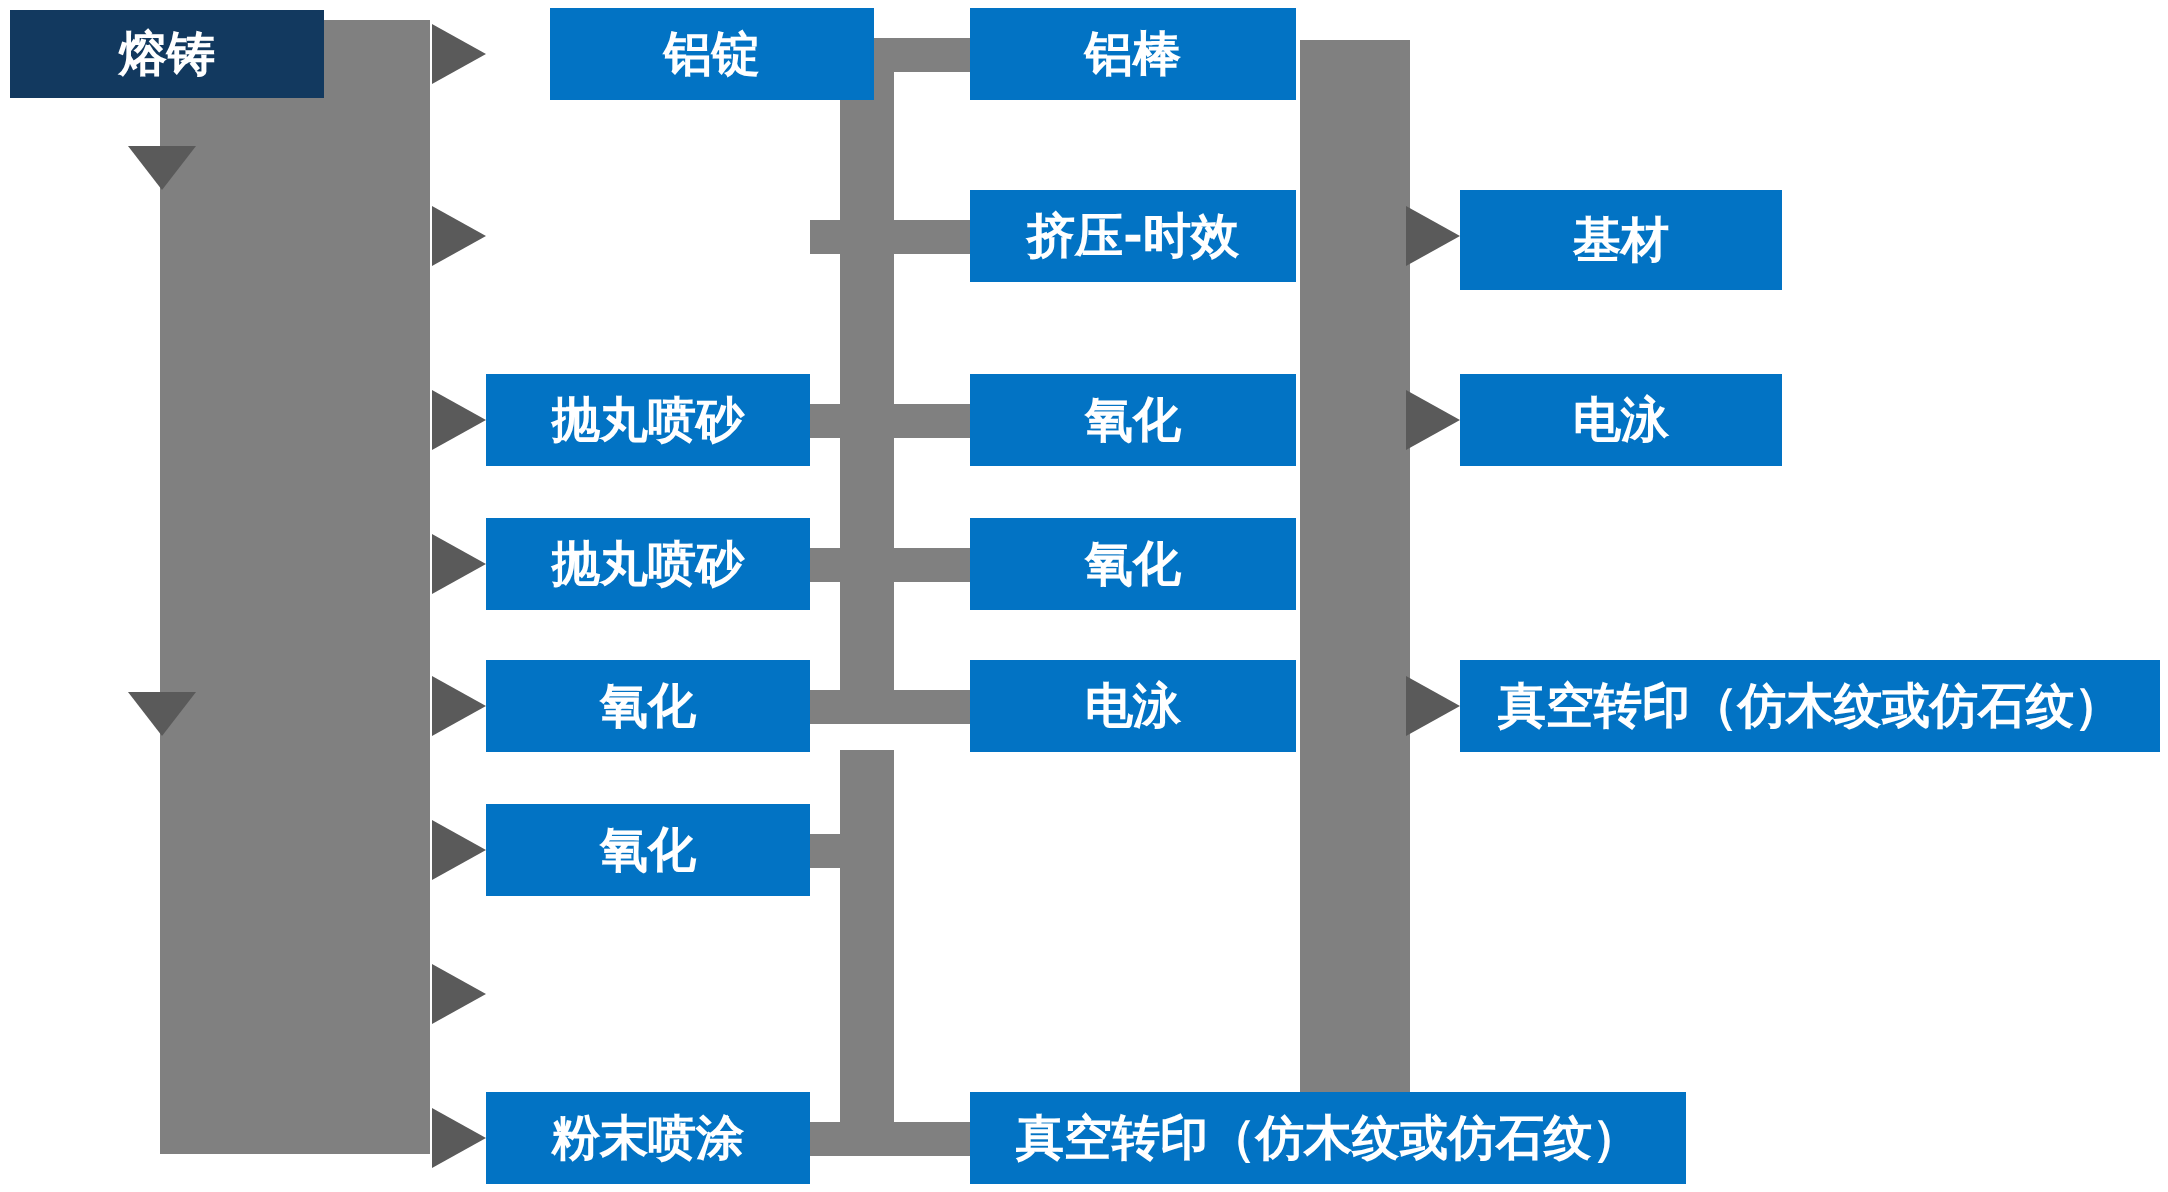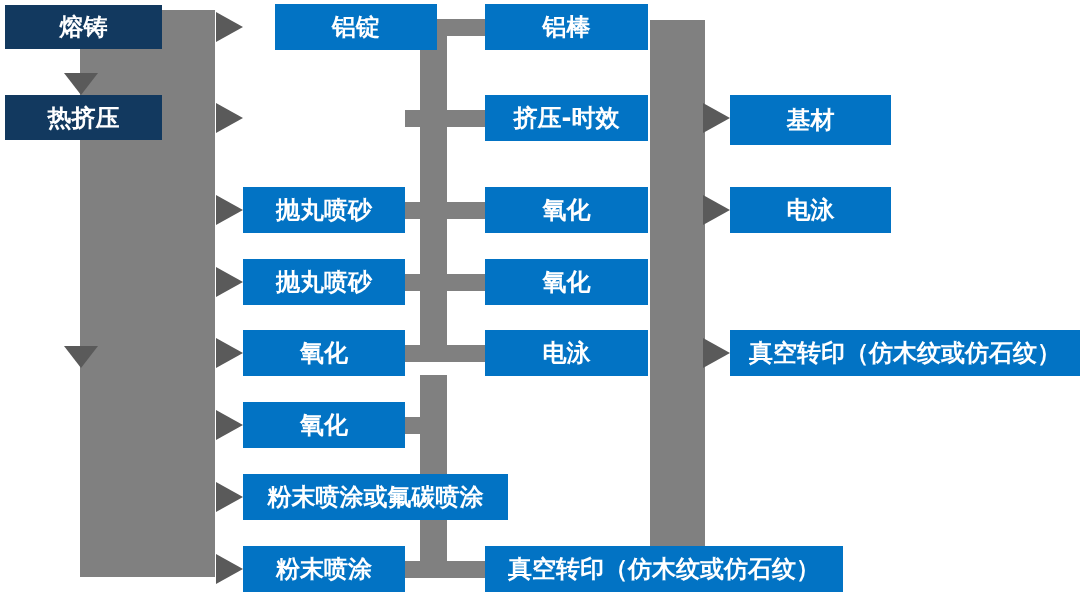--- a/index.html
+++ b/index.html
@@ -75,28 +75,26 @@
   <div class="ar" style="left:216px; top:338px;"></div>
   <div class="ar" style="left:216px; top:410px;"></div>
   <div class="ar" style="left:216px; top:482px;"></div>
   <div class="ar" style="left:216px; top:554px;"></div>
 
   <div class="ar" style="left:703px; top:103px;"></div>
   <div class="ar" style="left:703px; top:195px;"></div>
   <div class="ar" style="left:703px; top:338px;"></div>
 
   <div class="node stage" style="left:5px; top:5px; width:157px; height:44px;">熔铸</div>
-  <div class="node stage" style="left:5px; top:95px; width:157px; height:45px;">热挤压</div>
 
   <div class="node proc" style="left:243px; top:4px; width:162px; height:46px;margin-left:32px;">铝锭</div>
   <div class="node proc" style="left:243px; top:187px; width:162px; height:46px;">抛丸喷砂</div>
   <div class="node proc" style="left:243px; top:259px; width:162px; height:46px;">抛丸喷砂</div>
   <div class="node proc" style="left:243px; top:330px; width:162px; height:46px;">氧化</div>
   <div class="node proc" style="left:243px; top:402px; width:162px; height:46px;">氧化</div>
-  <div class="node proc" style="left:243px; top:474px; width:265px; height:46px;">粉末喷涂或氟碳喷涂</div>
   <div class="node proc" style="left:243px; top:546px; width:162px; height:46px;">粉末喷涂</div>
 
   <div class="node proc" style="left:485px; top:4px; width:163px; height:46px;">铝棒</div>
   <div class="node proc" style="left:485px; top:95px; width:163px; height:46px;">挤压-时效</div>
   <div class="node proc" style="left:485px; top:187px; width:163px; height:46px;">氧化</div>
   <div class="node proc" style="left:485px; top:259px; width:163px; height:46px;">氧化</div>
   <div class="node proc" style="left:485px; top:330px; width:163px; height:46px;">电泳</div>
   <div class="node proc" style="left:485px; top:546px; width:358px; height:46px;">真空转印（仿木纹或仿石纹）</div>
 
   <div class="node proc" style="left:730px; top:95px; width:161px; height:50px;">基材</div>

